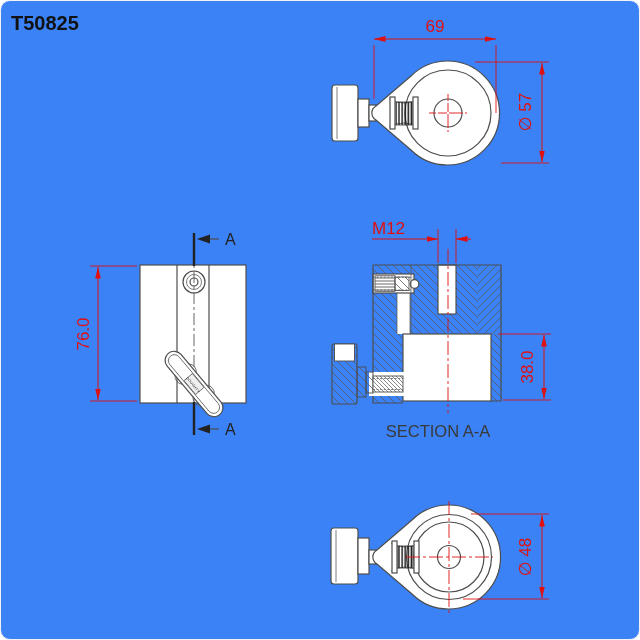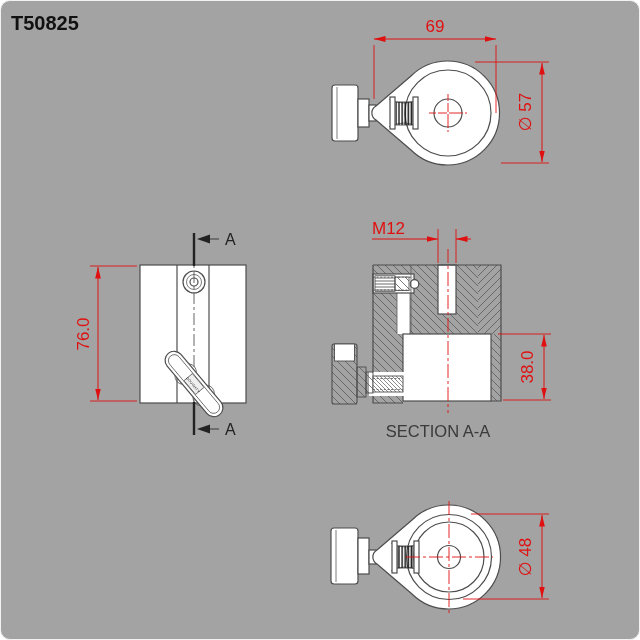--- a/index.html
+++ b/index.html
@@ -1,16 +1,16 @@
 <!DOCTYPE html>
 <html><head>
 <meta charset="utf-8">
 <style>
   html,body{margin:0;padding:0;background:#fff;width:640px;height:640px;overflow:hidden;}
-  .page{position:relative;width:640px;height:640px;background:#a3a3a3;border-radius:10px;border:1px solid #f2f2f2;box-sizing:border-box;}
+  .page{position:relative;width:640px;height:640px;background:#3b82f6;border-radius:10px;border:1px solid #f2f2f2;box-sizing:border-box;}
   svg{display:block;}
   
   .ol  {stroke:#4d4d4d;fill:none;stroke-width:1.2;}
   .olw {stroke:#4d4d4d;fill:#ffffff;stroke-width:1.2;}
   .thin{stroke:#5a5a5a;fill:none;stroke-width:0.8;}
   .red {stroke:#e01010;fill:none;stroke-width:1;}
   .redthin{stroke:#e01010;fill:none;stroke-width:0.9;}
   .cl  {stroke:#e01010;fill:none;stroke-width:0.9;stroke-dasharray:14 3 3 3;}
   .cld {stroke:#555555;fill:none;stroke-width:0.9;stroke-dasharray:12 3 3 3;}
   .thick{stroke:#222222;fill:none;stroke-width:2.4;}

